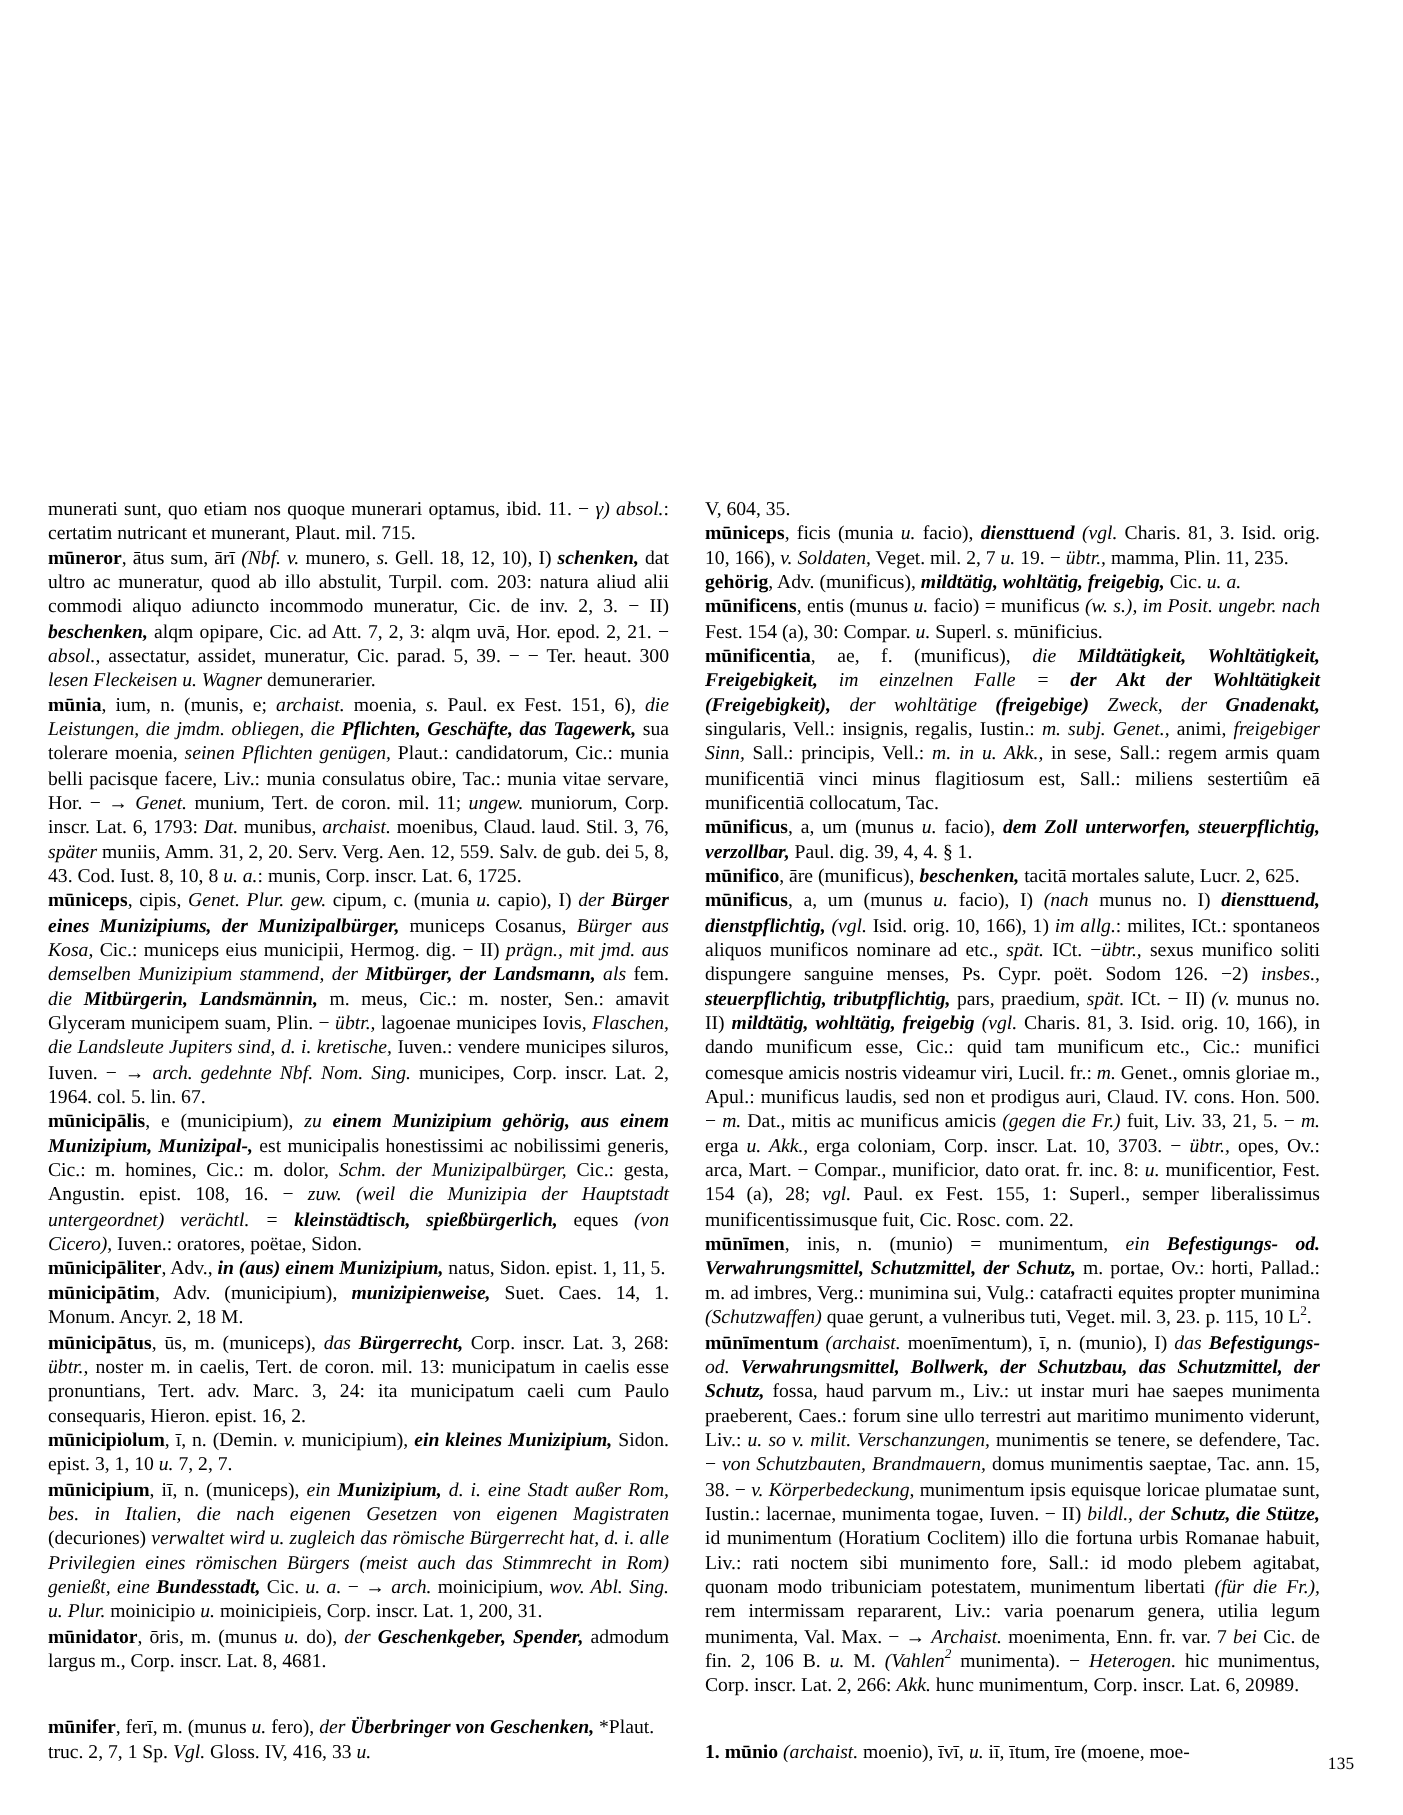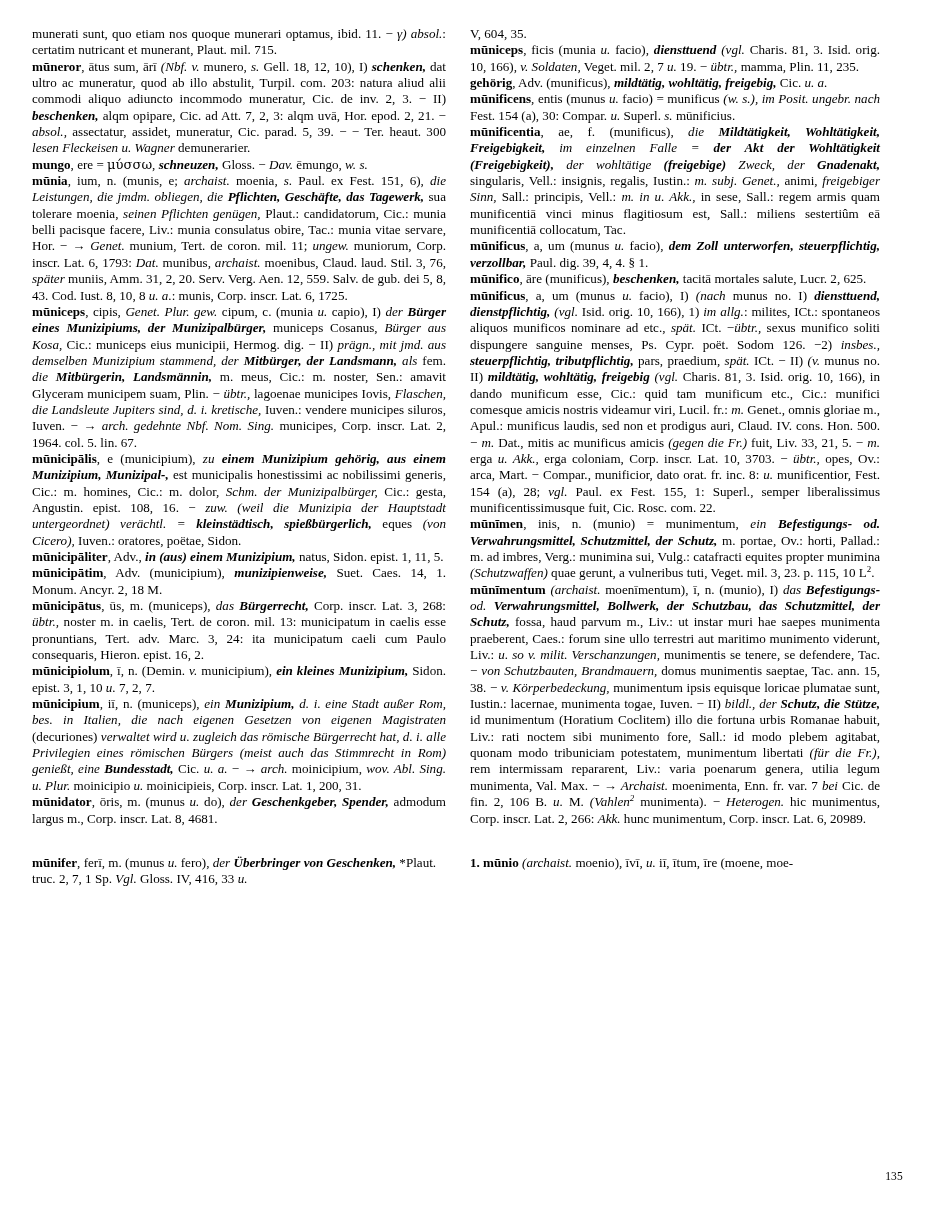--- a/index.html
+++ b/index.html
@@ -18,21 +18,21 @@
   .page {
     position: relative;
     width: 935px;
     height: 1210px;
     box-sizing: border-box;
     padding: 26px 30px 8px 32px;
   }
   .columns {
     display: flex;
     flex-direction: row;
-    align-items: flex-start;
+    align-items: flex-end;
     gap: 24px;
     height: 1150px;
   }
   .col {
     width: 414px;
     font-size: 13.1px;
     line-height: 16.35px;
     text-align: justify;
     text-justify: inter-word;
     hyphens: manual;
@@ -68,21 +68,20 @@
 </head>
 <body>
 
 <div class="page">
 
   <div class="columns">
 
     <div class="col left" id="col-left">
         <p class="entry">munerati sunt, quo etiam nos quoque munerari optamus, ibid. 11. − <i>γ) absol.</i>: certatim nutricant et munerant, Plaut. mil. 715.</p>
         <p class="entry"><b>mūneror</b>, ātus sum, ārī <i>(Nbf. v.</i> munero, <i>s.</i> Gell. 18, 12, 10), I) <b><i>schenken,</i></b> dat ultro ac muneratur, quod ab illo abstulit, Turpil. com. 203: natura aliud alii commodi aliquo adiuncto incommodo muneratur, Cic. de inv. 2, 3. − II) <b><i>beschenken,</i></b> alqm opipare, Cic. ad Att. 7, 2, 3: alqm uvā, Hor. epod. 2, 21. − <i>absol.,</i> assectatur, assidet, muneratur, Cic. parad. 5, 39. − − Ter. heaut. 300 <i>lesen Fleckeisen u. Wagner</i> demunerarier.</p>
-        <p class="entry"><b>mungo</b>, ere = <span class="gk">μύσσω</span>, <b><i>schneuzen,</i></b> Gloss. − <i>Dav.</i> ēmungo, <i>w. s.</i></p>
         <p class="entry"><b>mūnia</b>, ium, n. (munis, e; <i>archaist.</i> moenia, <i>s.</i> Paul. ex Fest. 151, 6), <i>die Leistungen, die jmdm. obliegen, die</i> <b><i>Pflichten, Geschäfte, das Tagewerk,</i></b> sua tolerare moenia, <i>seinen Pflichten genügen,</i> Plaut.: candidatorum, Cic.: munia belli pacisque facere, Liv.: munia consulatus obire, Tac.: munia vitae servare, Hor. − → <i>Genet.</i> munium, Tert. de coron. mil. 11; <i>ungew.</i> muniorum, Corp. inscr. Lat. 6, 1793: <i>Dat.</i> munibus, <i>archaist.</i> moenibus, Claud. laud. Stil. 3, 76, <i>später</i> muniis, Amm. 31, 2, 20. Serv. Verg. Aen. 12, 559. Salv. de gub. dei 5, 8, 43. Cod. Iust. 8, 10, 8 <i>u. a.</i>: munis, Corp. inscr. Lat. 6, 1725.</p>
         <p class="entry"><b>mūniceps</b>, cipis, <i>Genet. Plur. gew.</i> cipum, c. (munia <i>u.</i> capio), I) <i>der</i> <b><i>Bürger eines Munizipiums, der Munizipalbürger,</i></b> municeps Cosanus, <i>Bürger aus Kosa,</i> Cic.: municeps eius municipii, Hermog. dig. − II) <i>prägn., mit jmd. aus demselben Munizipium stammend, der</i> <b><i>Mitbürger, der Landsmann,</i></b> <i>als</i> fem. <i>die</i> <b><i>Mitbürgerin, Landsmännin,</i></b> m. meus, Cic.: m. noster, Sen.: amavit Glyceram municipem suam, Plin. − <i>übtr.,</i> lagoenae municipes Iovis, <i>Flaschen, die Landsleute Jupiters sind, d. i. kretische,</i> Iuven.: vendere municipes siluros, Iuven. − → <i>arch. gedehnte Nbf. Nom. Sing.</i> municipes, Corp. inscr. Lat. 2, 1964. col. 5. lin. 67.</p>
         <p class="entry"><b>mūnicipālis</b>, e (municipium), <i>zu</i> <b><i>einem Munizipium gehörig, aus einem Munizipium, Munizipal-,</i></b> est municipalis honestissimi ac nobilissimi generis, Cic.: m. homines, Cic.: m. dolor, <i>Schm. der Munizipalbürger,</i> Cic.: gesta, Angustin. epist. 108, 16. − <i>zuw. (weil die Munizipia der Hauptstadt untergeordnet) verächtl. =</i> <b><i>kleinstädtisch, spießbürgerlich,</i></b> eques <i>(von Cicero),</i> Iuven.: oratores, poëtae, Sidon.</p>
         <p class="entry"><b>mūnicipāliter</b>, Adv., <b><i>in (aus) einem Munizipium,</i></b> natus, Sidon. epist. 1, 11, 5.</p>
         <p class="entry"><b>mūnicipātim</b>, Adv. (municipium), <b><i>munizipienweise,</i></b> Suet. Caes. 14, 1. Monum. Ancyr. 2, 18 M.</p>
         <p class="entry"><b>mūnicipātus</b>, ūs, m. (municeps), <i>das</i> <b><i>Bürgerrecht,</i></b> Corp. inscr. Lat. 3, 268: <i>übtr.,</i> noster m. in caelis, Tert. de coron. mil. 13: municipatum in caelis esse pronuntians, Tert. adv. Marc. 3, 24: ita municipatum caeli cum Paulo consequaris, Hieron. epist. 16, 2.</p>
         <p class="entry"><b>mūnicipiolum</b>, ī, n. (Demin. <i>v.</i> municipium), <b><i>ein kleines Munizipium,</i></b> Sidon. epist. 3, 1, 10 <i>u.</i> 7, 2, 7.</p>
         <p class="entry"><b>mūnicipium</b>, iī, n. (municeps), <i>ein</i> <b><i>Munizipium,</i></b> <i>d. i. eine Stadt außer Rom, bes. in Italien, die nach eigenen Gesetzen von eigenen Magistraten</i> (decuriones) <i>verwaltet wird u. zugleich das römische Bürgerrecht hat, d. i. alle Privilegien eines römischen Bürgers (meist auch das Stimmrecht in Rom) genießt, eine</i> <b><i>Bundesstadt,</i></b> Cic. <i>u. a.</i> − → <i>arch.</i> moinicipium, <i>wov. Abl. Sing. u. Plur.</i> moinicipio <i>u.</i> moinicipieis, Corp. inscr. Lat. 1, 200, 31.</p>
         <p class="entry"><b>mūnidator</b>, ōris, m. (munus <i>u.</i> do), <i>der</i> <b><i>Geschenkgeber, Spender,</i></b> admodum largus m., Corp. inscr. Lat. 8, 4681.</p>
         <p class="entry last-line-flat"><b>mūnifer</b>, ferī, m. (munus <i>u.</i> fero), <i>der</i> <b><i>Überbringer von Geschenken,</i></b> *Plaut. truc. 2, 7, 1 Sp. <i>Vgl.</i> Gloss. IV, 416, 33 <i>u.</i></p>

